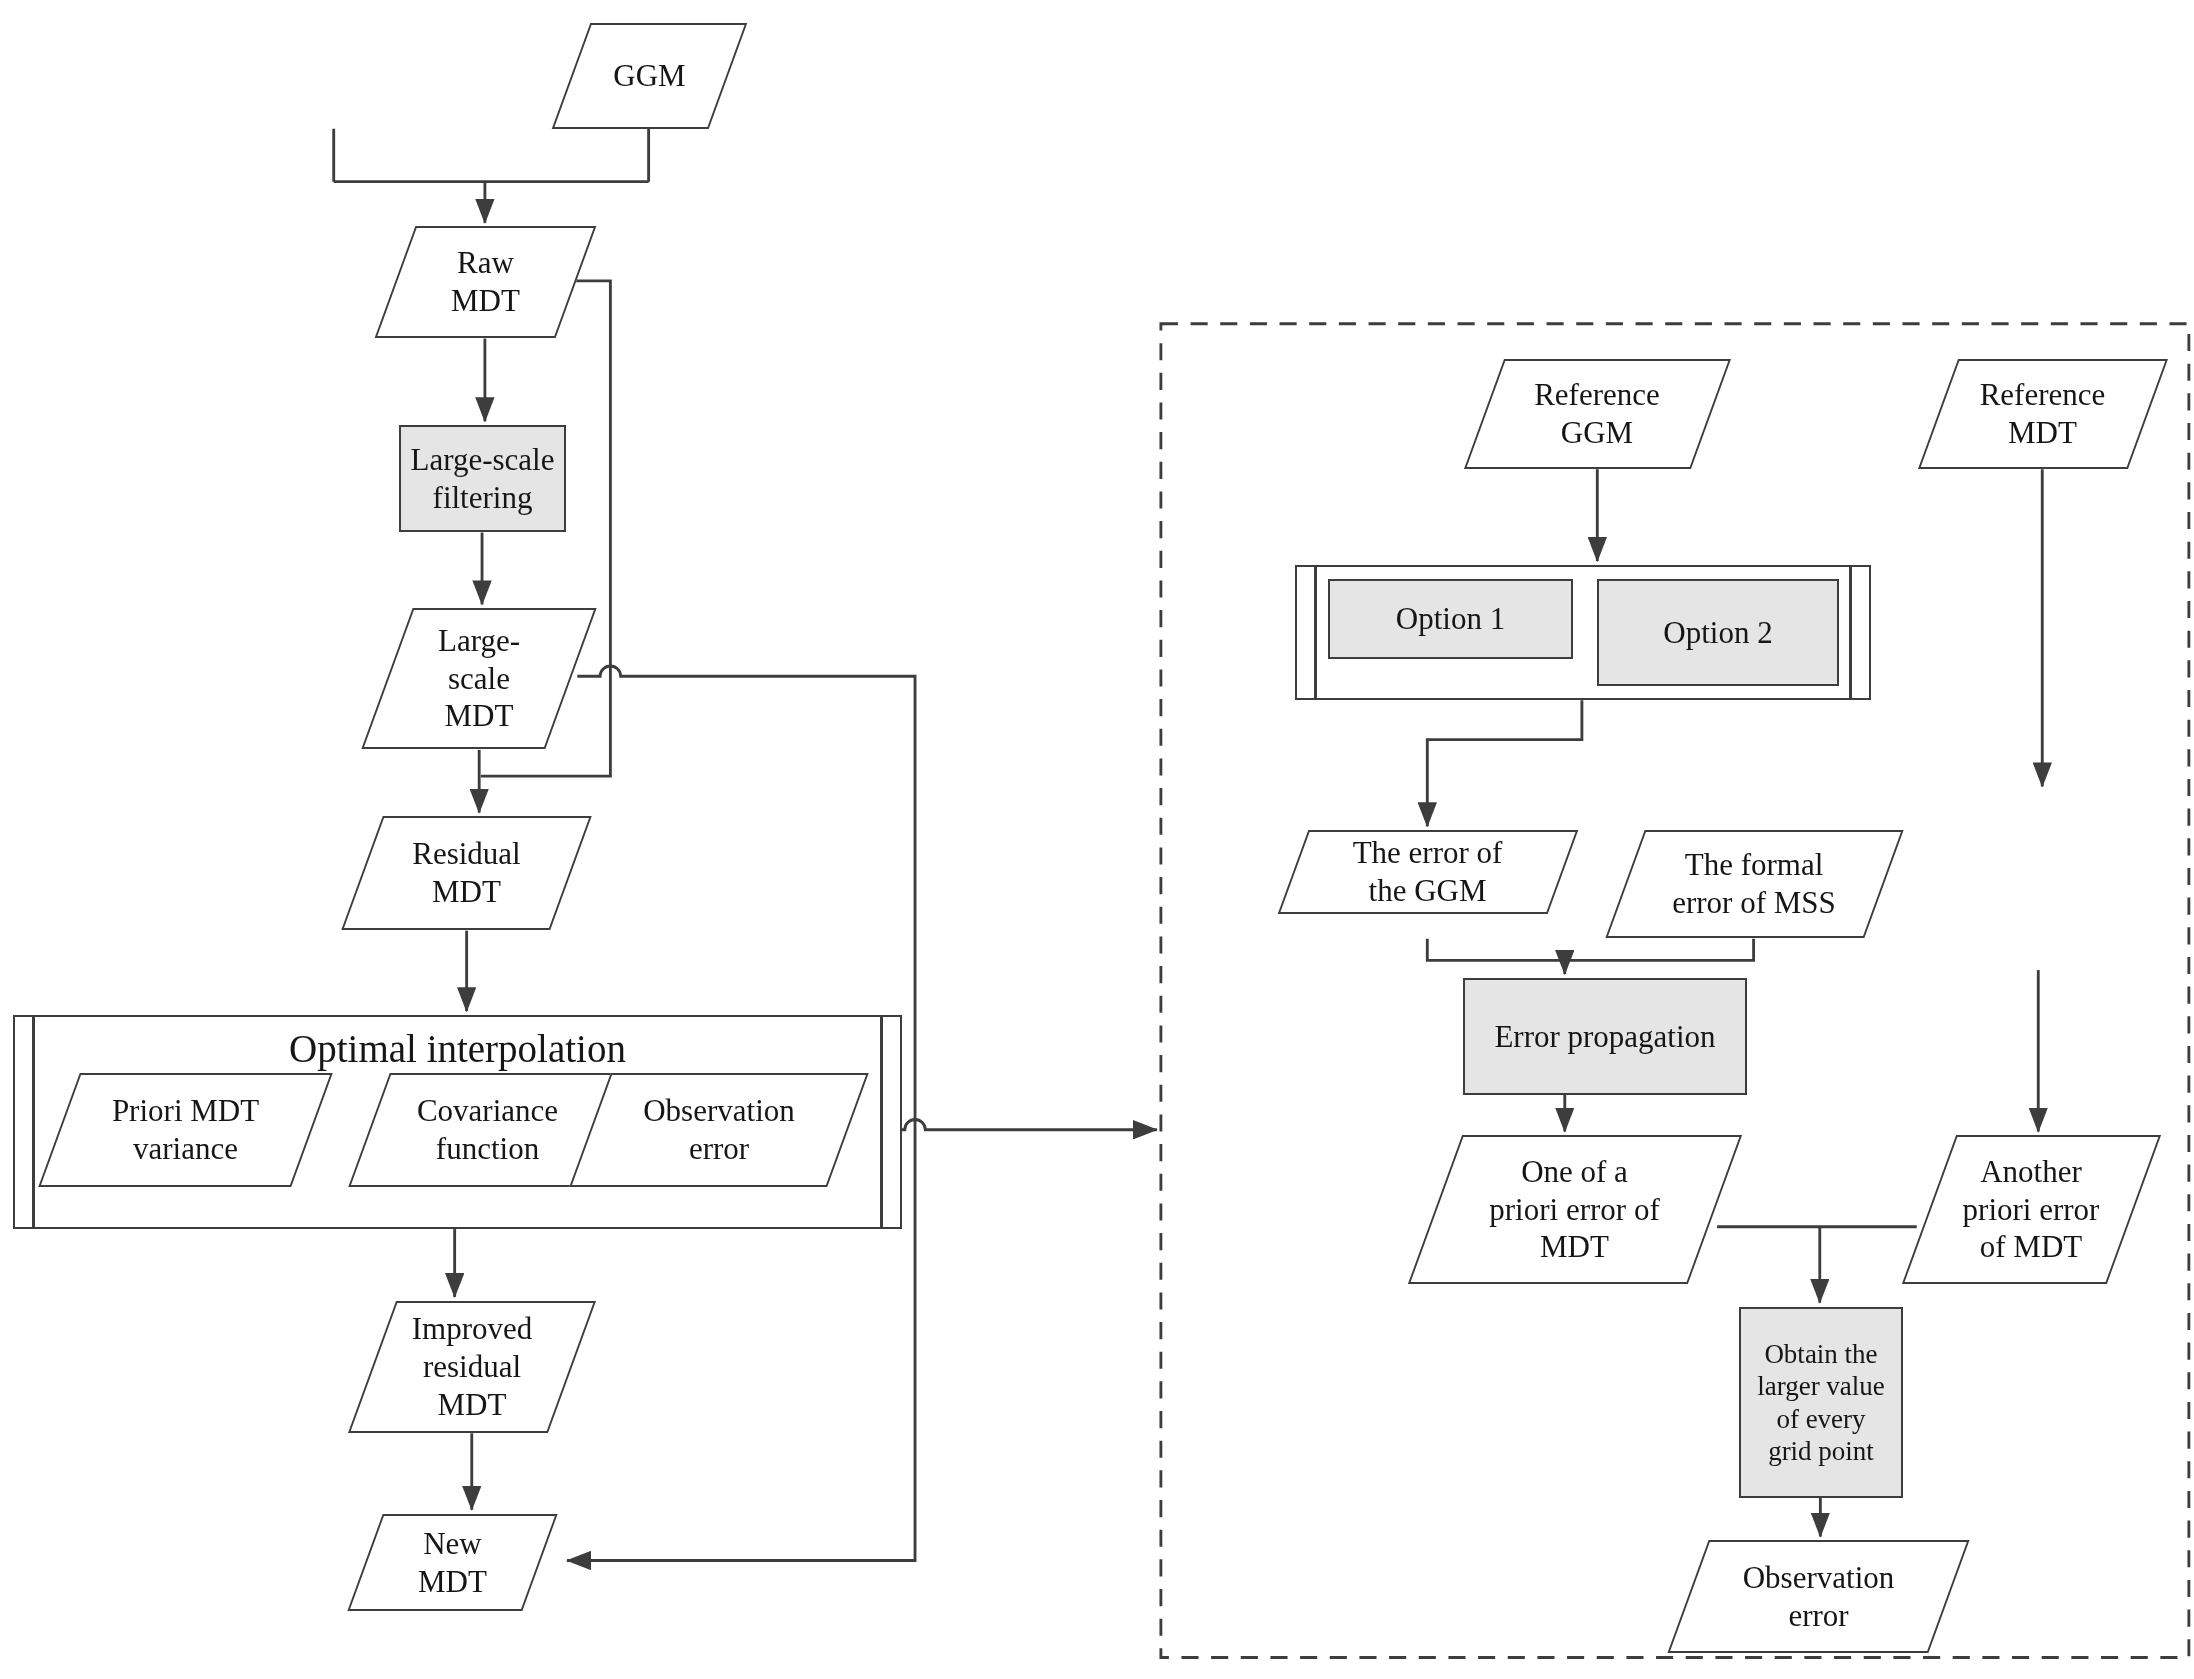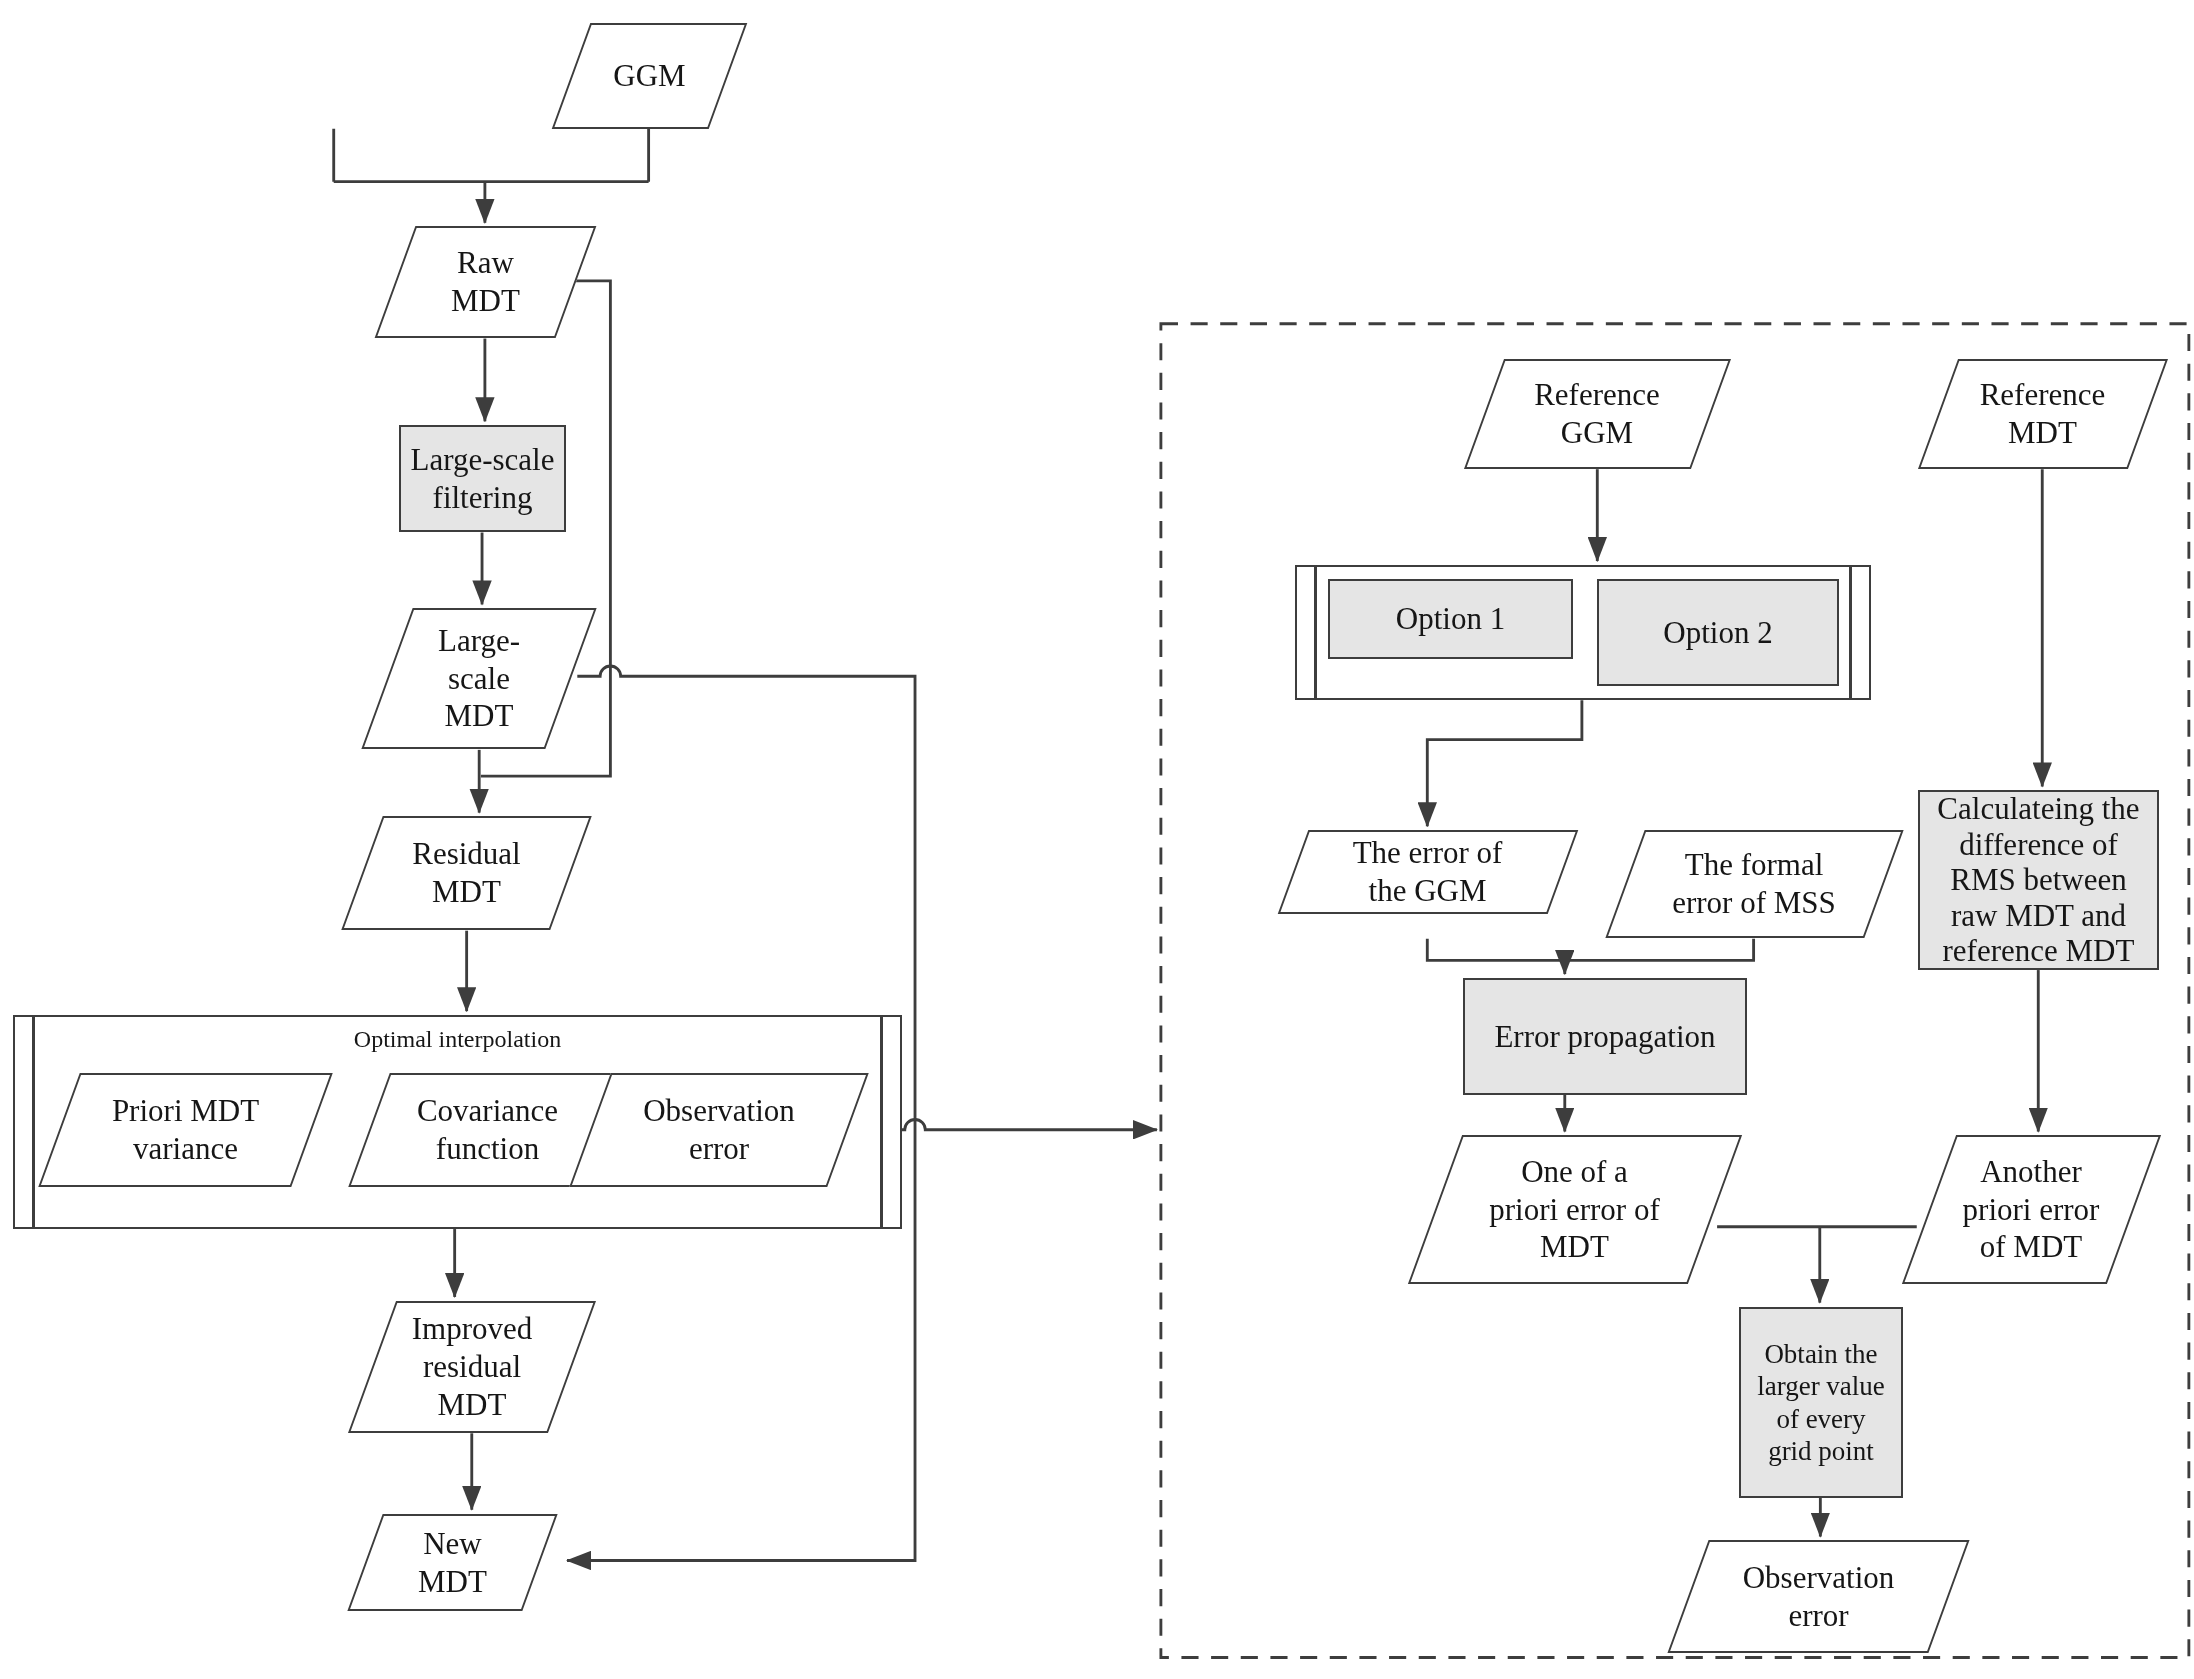--- a/index.html
+++ b/index.html
@@ -19,21 +19,21 @@
     content:""; position:absolute; top:0; bottom:0;
     left:var(--in,19.4px); right:var(--in,19.4px);
     background:#ffffff; border:2.9px solid #3d3d3d;
     transform:skewX(-20deg);
   }
   .node > span { position:relative; z-index:1; }
   .container { position:absolute; box-sizing:border-box; border:2.9px solid #3d3d3d; background:#ffffff; }
   .bar { position:absolute; top:0; bottom:0; width:2.9px; background:#3d3d3d; }
   .bar.left  { left:17px; }
   .bar.right { right:17px; }
-  .container-title { position:absolute; top:9px; left:0; right:0; text-align:center; font-size:24px; }
+  .container-title { position:absolute; top:9px; left:0; right:0; text-align:center; font-size:39px; }
   .tight  { line-height:1.15; }
   .small  { font-size:27px; line-height:1.2; }
 </style>
 </head>
 <body>
 
 <div class="stage">
 
   <svg class="wires" viewBox="0 0 3846 2944">
     <defs>
@@ -164,27 +164,20 @@
 
   <div class="node para" style="left:1604px;top:830px;width:300px;height:108px;--in:20.5px">
     <span>The formal
 error of MSS</span>
   </div>
 
   <div class="node rect" style="left:1423px;top:978px;width:284px;height:117px;margin-left:40px;">
     <span>Error propagation</span>
   </div>
 
-  <div class="node rect tight" style="left:1918px;top:790px;width:241px;height:180px;">
-    <span>Calculateing the
-difference of
-RMS between
-raw MDT and
-reference MDT</span>
-  </div>
 
   <div class="node para" style="left:1406px;top:1135px;width:337px;height:149px;--in:28.5px">
     <span>One of a
 priori error of
 MDT</span>
   </div>
 
   <div class="node para" style="left:1900px;top:1135px;width:262px;height:149px;--in:28.5px">
     <span>Another
 priori error

